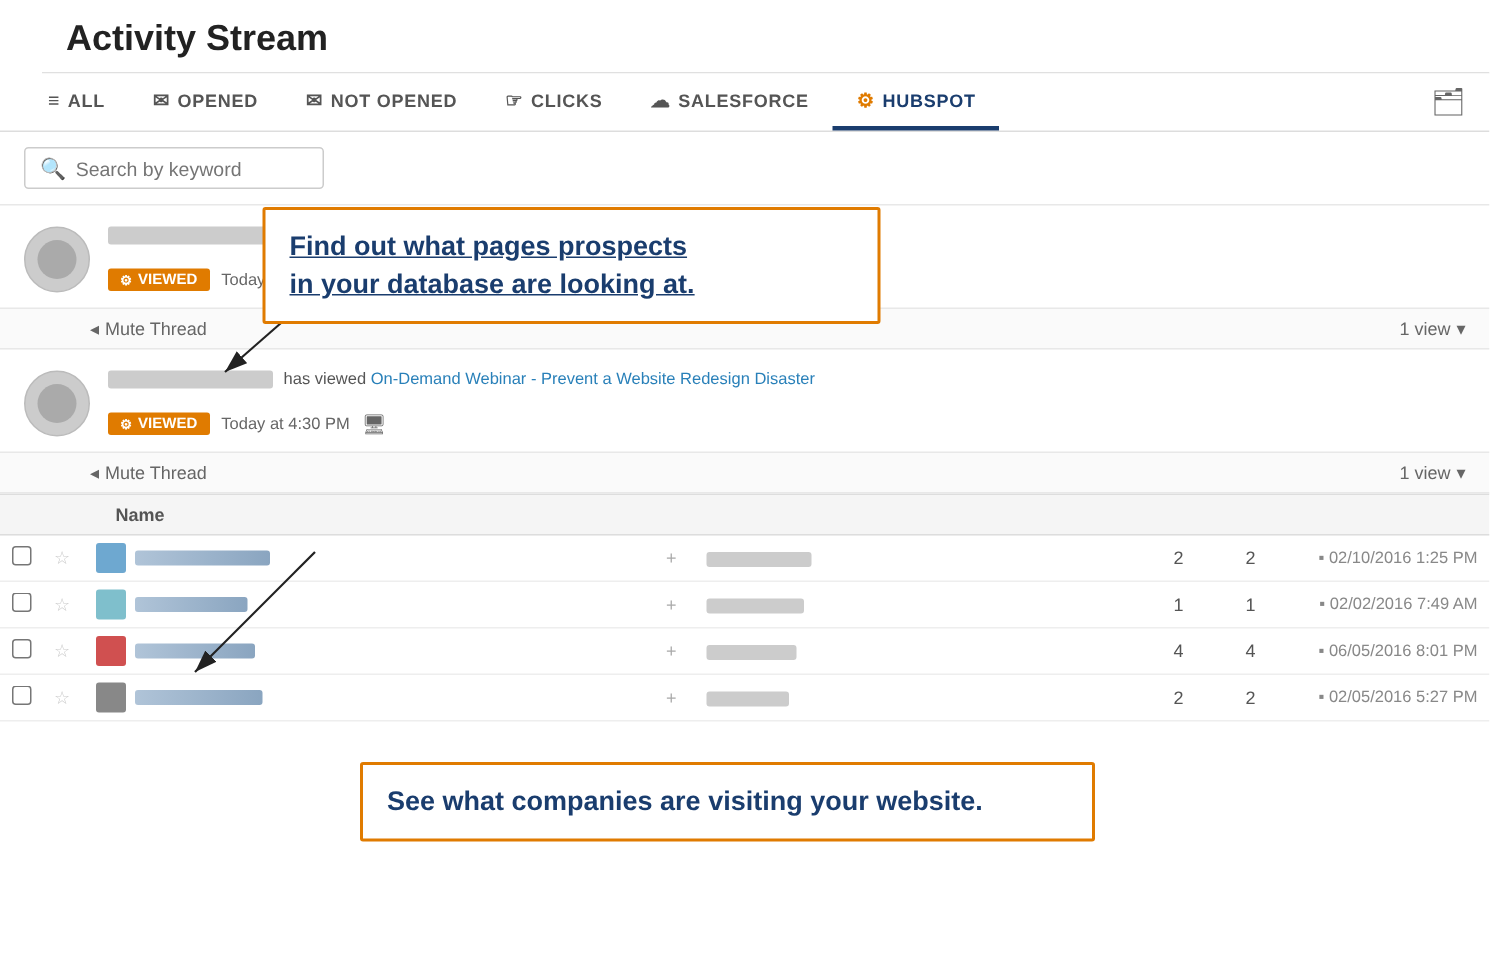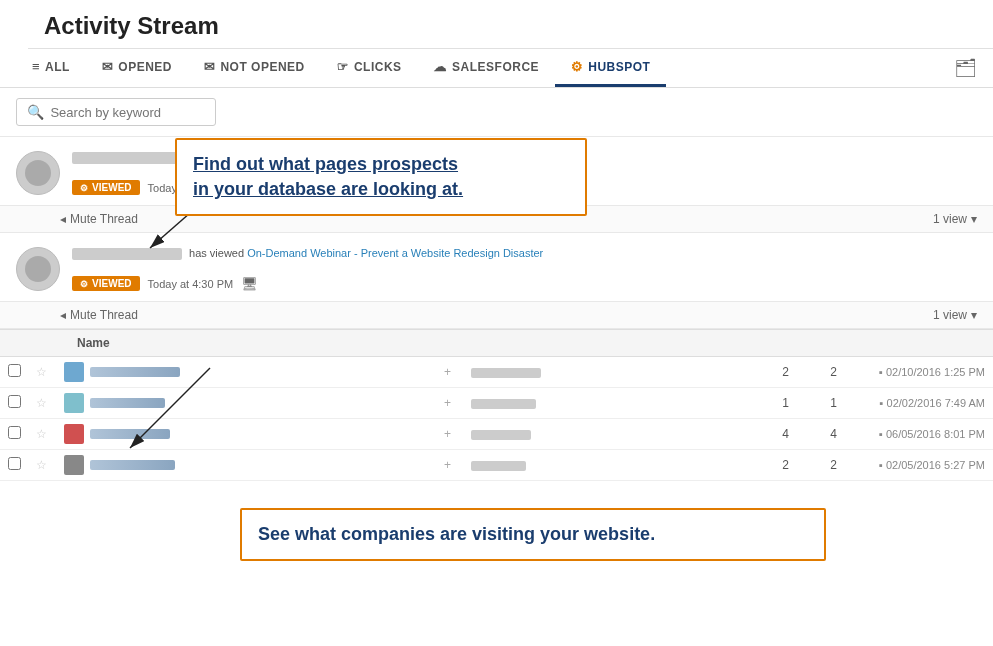--- a/index.html
+++ b/index.html
@@ -114,21 +114,21 @@
     }
     .tooltip-box-1 {
       top: 50px;
       left: 175px;
       width: 412px;
       text-decoration: underline;
     }
     .tooltip-box-2 {
       top: 420px;
       left: 240px;
-      width: 586px;
+      width: 490px;
     }
     .activity-item {
       display: flex;
       align-items: flex-start;
       padding: 14px 16px 10px 16px;
       border-bottom: 1px solid #e8e8e8;
       gap: 12px;
       position: relative;
     }
     .avatar-circle {

